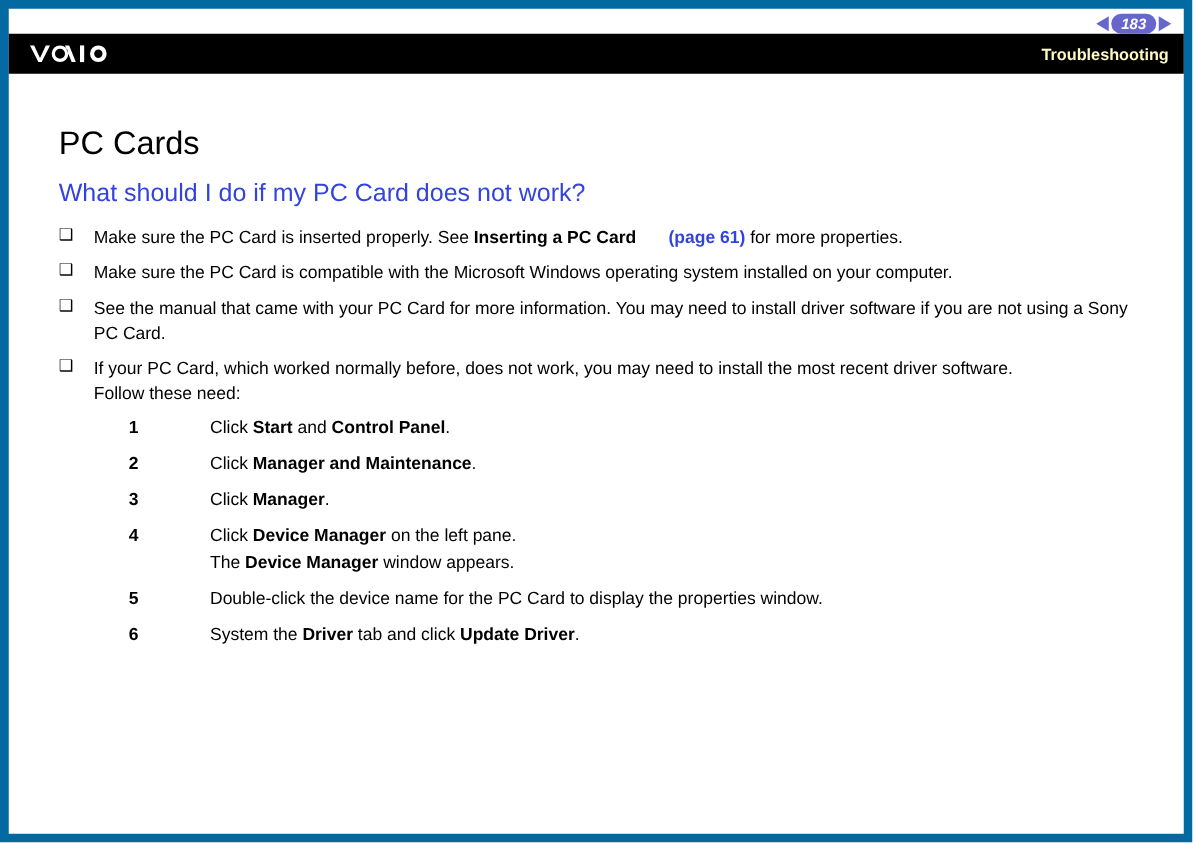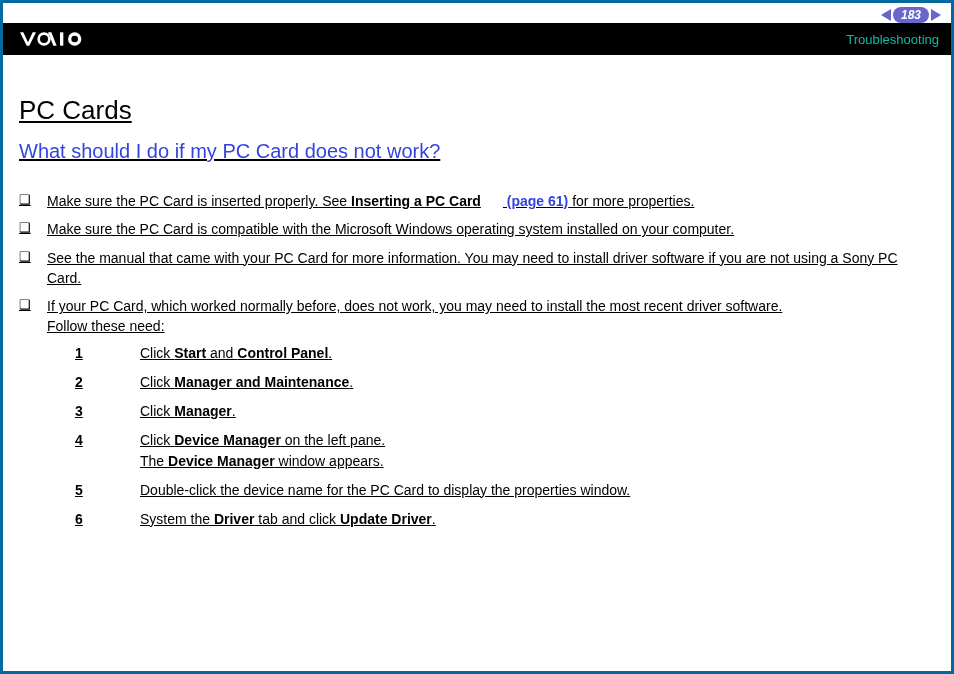--- a/index.html
+++ b/index.html
@@ -1,31 +1,31 @@
 <!DOCTYPE html>
 <html><head>
 <meta charset="utf-8">
 <style>
   * { box-sizing: border-box; margin: 0; padding: 0; }
   html, body { width: 954px; height: 674px; font-family: Arial, Helvetica, sans-serif; background: #fff; color: #000; }
-  .page { width: 954px; height: 674px; position: relative; border: 3px solid #0369a1; }
+  .page { width: 954px; height: 674px; position: relative; border: 7px solid #0369a1; }
   .header { width: 100%; height: 52px; }
   .pagenum-row { height: 20px; position: relative; }
   .page-indicator { position: absolute; right: 10px; top: 4px; display: flex; align-items: center; gap: 2px; }
   .arrow-left, .arrow-right { width: 0; height: 0; border-top: 6px solid transparent; border-bottom: 6px solid transparent; }
   .arrow-left { border-right: 10px solid #6666cc; }
   .arrow-right { border-left: 10px solid #6666cc; }
   .page-pill { background: #6666cc; color: #fff; font-weight: bold; font-style: italic; font-size: 12px; padding: 1px 8px; border-radius: 8px; }
   .blackbar { background: #000; height: 32px; display: flex; align-items: center; justify-content: space-between; padding: 0 12px; }
   .logo { color: #fff; font-weight: 900; font-family: Arial, sans-serif; font-size: 20px; letter-spacing: 2px; display: flex; align-items: center; }
   .logo svg { height: 16px; }
-  .section-label { color: #14b8a6; font-weight: normal; font-size: 13px; }
-  .content { padding: 40px 28px 0 16px; text-decoration: underline; }
+  .section-label { color: #fef9c3; font-weight: bold; font-size: 13px; }
+  .content { padding: 40px 28px 0 40px; }
   h1.title { font-size: 26px; font-weight: normal; color: #000; margin-bottom: 14px; }
-  h2.subtitle { font-size: 20px; font-weight: normal; color: #3344dd; margin-bottom: 28px; }
+  h2.subtitle { font-size: 20px; font-weight: normal; color: #3344dd; margin-bottom: 12px; }
   ul.bullets { list-style: none; padding-left: 0; }
   ul.bullets > li { display: flex; align-items: flex-start; font-size: 14px; line-height: 1.45; margin-bottom: 8px; }
   ul.bullets > li .bullet-mark { flex: 0 0 28px; font-size: 13px; }
   ul.bullets > li .bullet-body { flex: 1; }
   .b { font-weight: bold; }
   .link { color: #3344dd; font-weight: bold; margin-left: 22px; }
   ol.steps { list-style: none; padding-left: 28px; margin-top: 6px; }
   ol.steps > li { display: flex; align-items: flex-start; font-size: 14px; line-height: 1.5; margin-bottom: 8px; }
   ol.steps > li .step-num { flex: 0 0 24px; font-weight: bold; }
   ol.steps > li .step-body { flex: 1; margin-left: 41px; }

